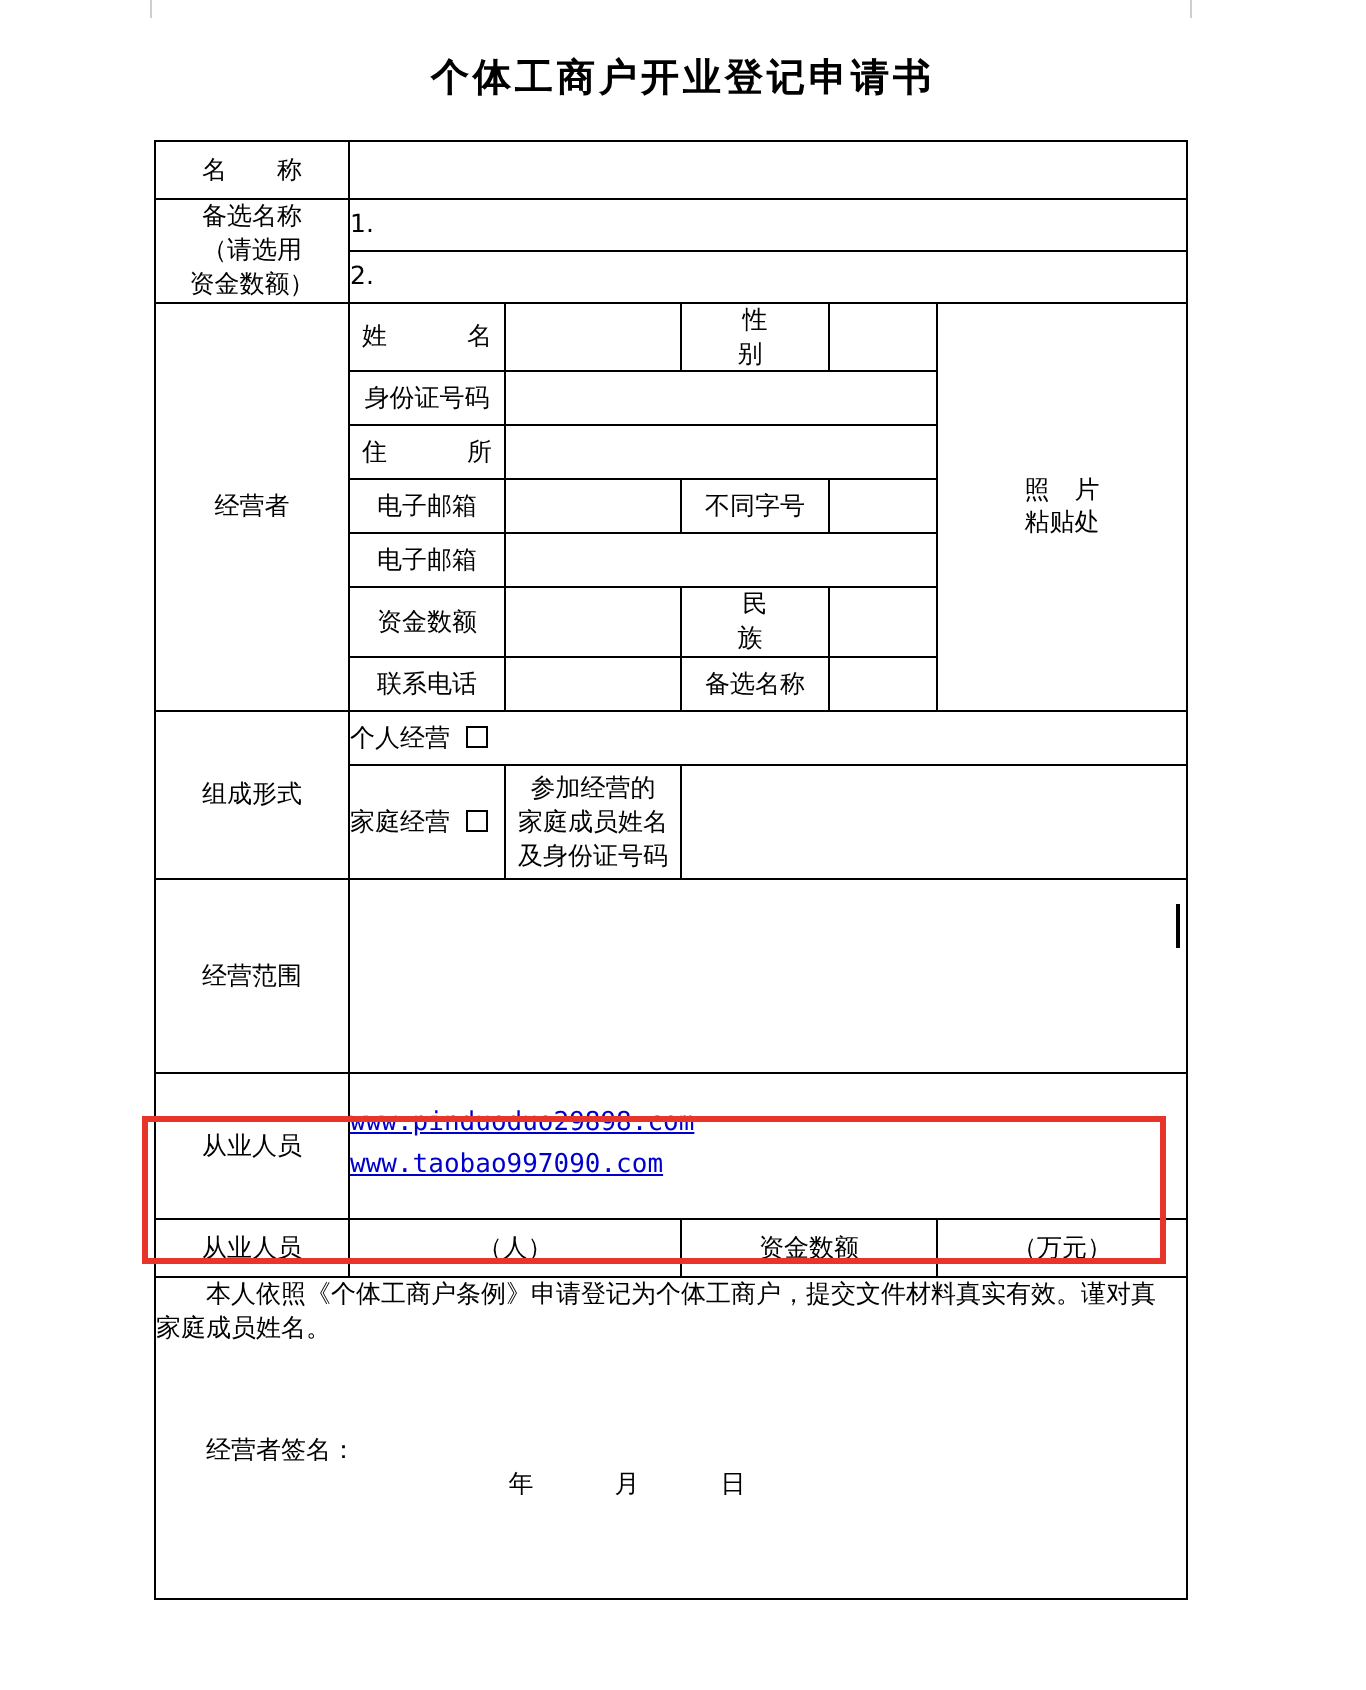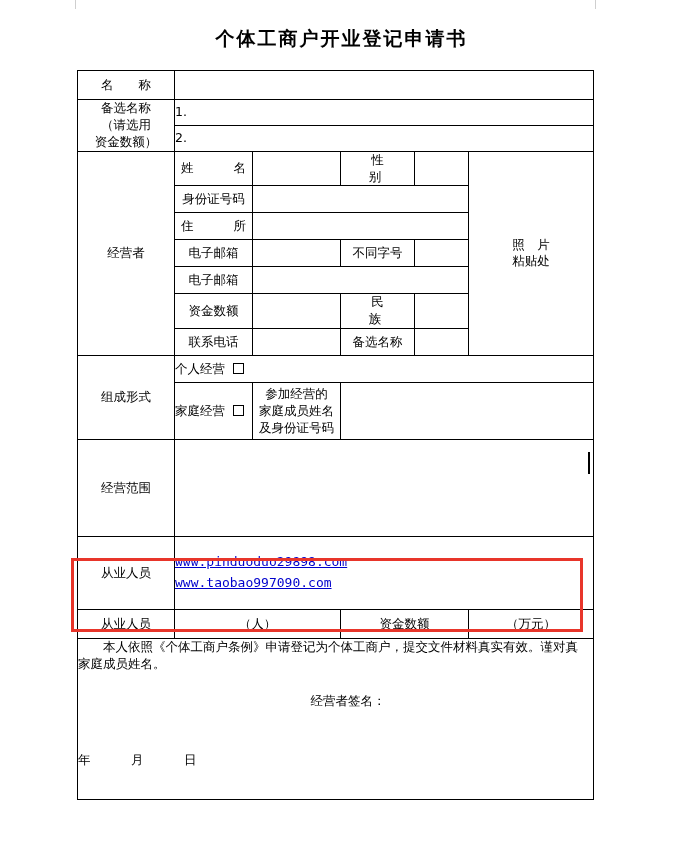--- a/index.html
+++ b/index.html
@@ -96,27 +96,25 @@
   .declaration {
     padding: 14px 18px 10px 18px;
     font-size: 12.5px;
     line-height: 2.0;
     text-align: left;
   }
   .decl-indent {
     text-indent: 25px;
   }
   .sign {
-    margin-top: 20px;
+    margin-top: 44px;
     text-indent: 25px;
-    text-align: center;
   }
   .datebar {
-    margin-top: 42px;
-    text-align: left;
+    text-align: center;
     padding-right: 30px;
     letter-spacing: 14px;
   }
   .highlight {
     position: absolute;
     left: 71px;
     top: 558px;
     width: 512px;
     height: 74px;
     border: 3px solid #e8352a;

